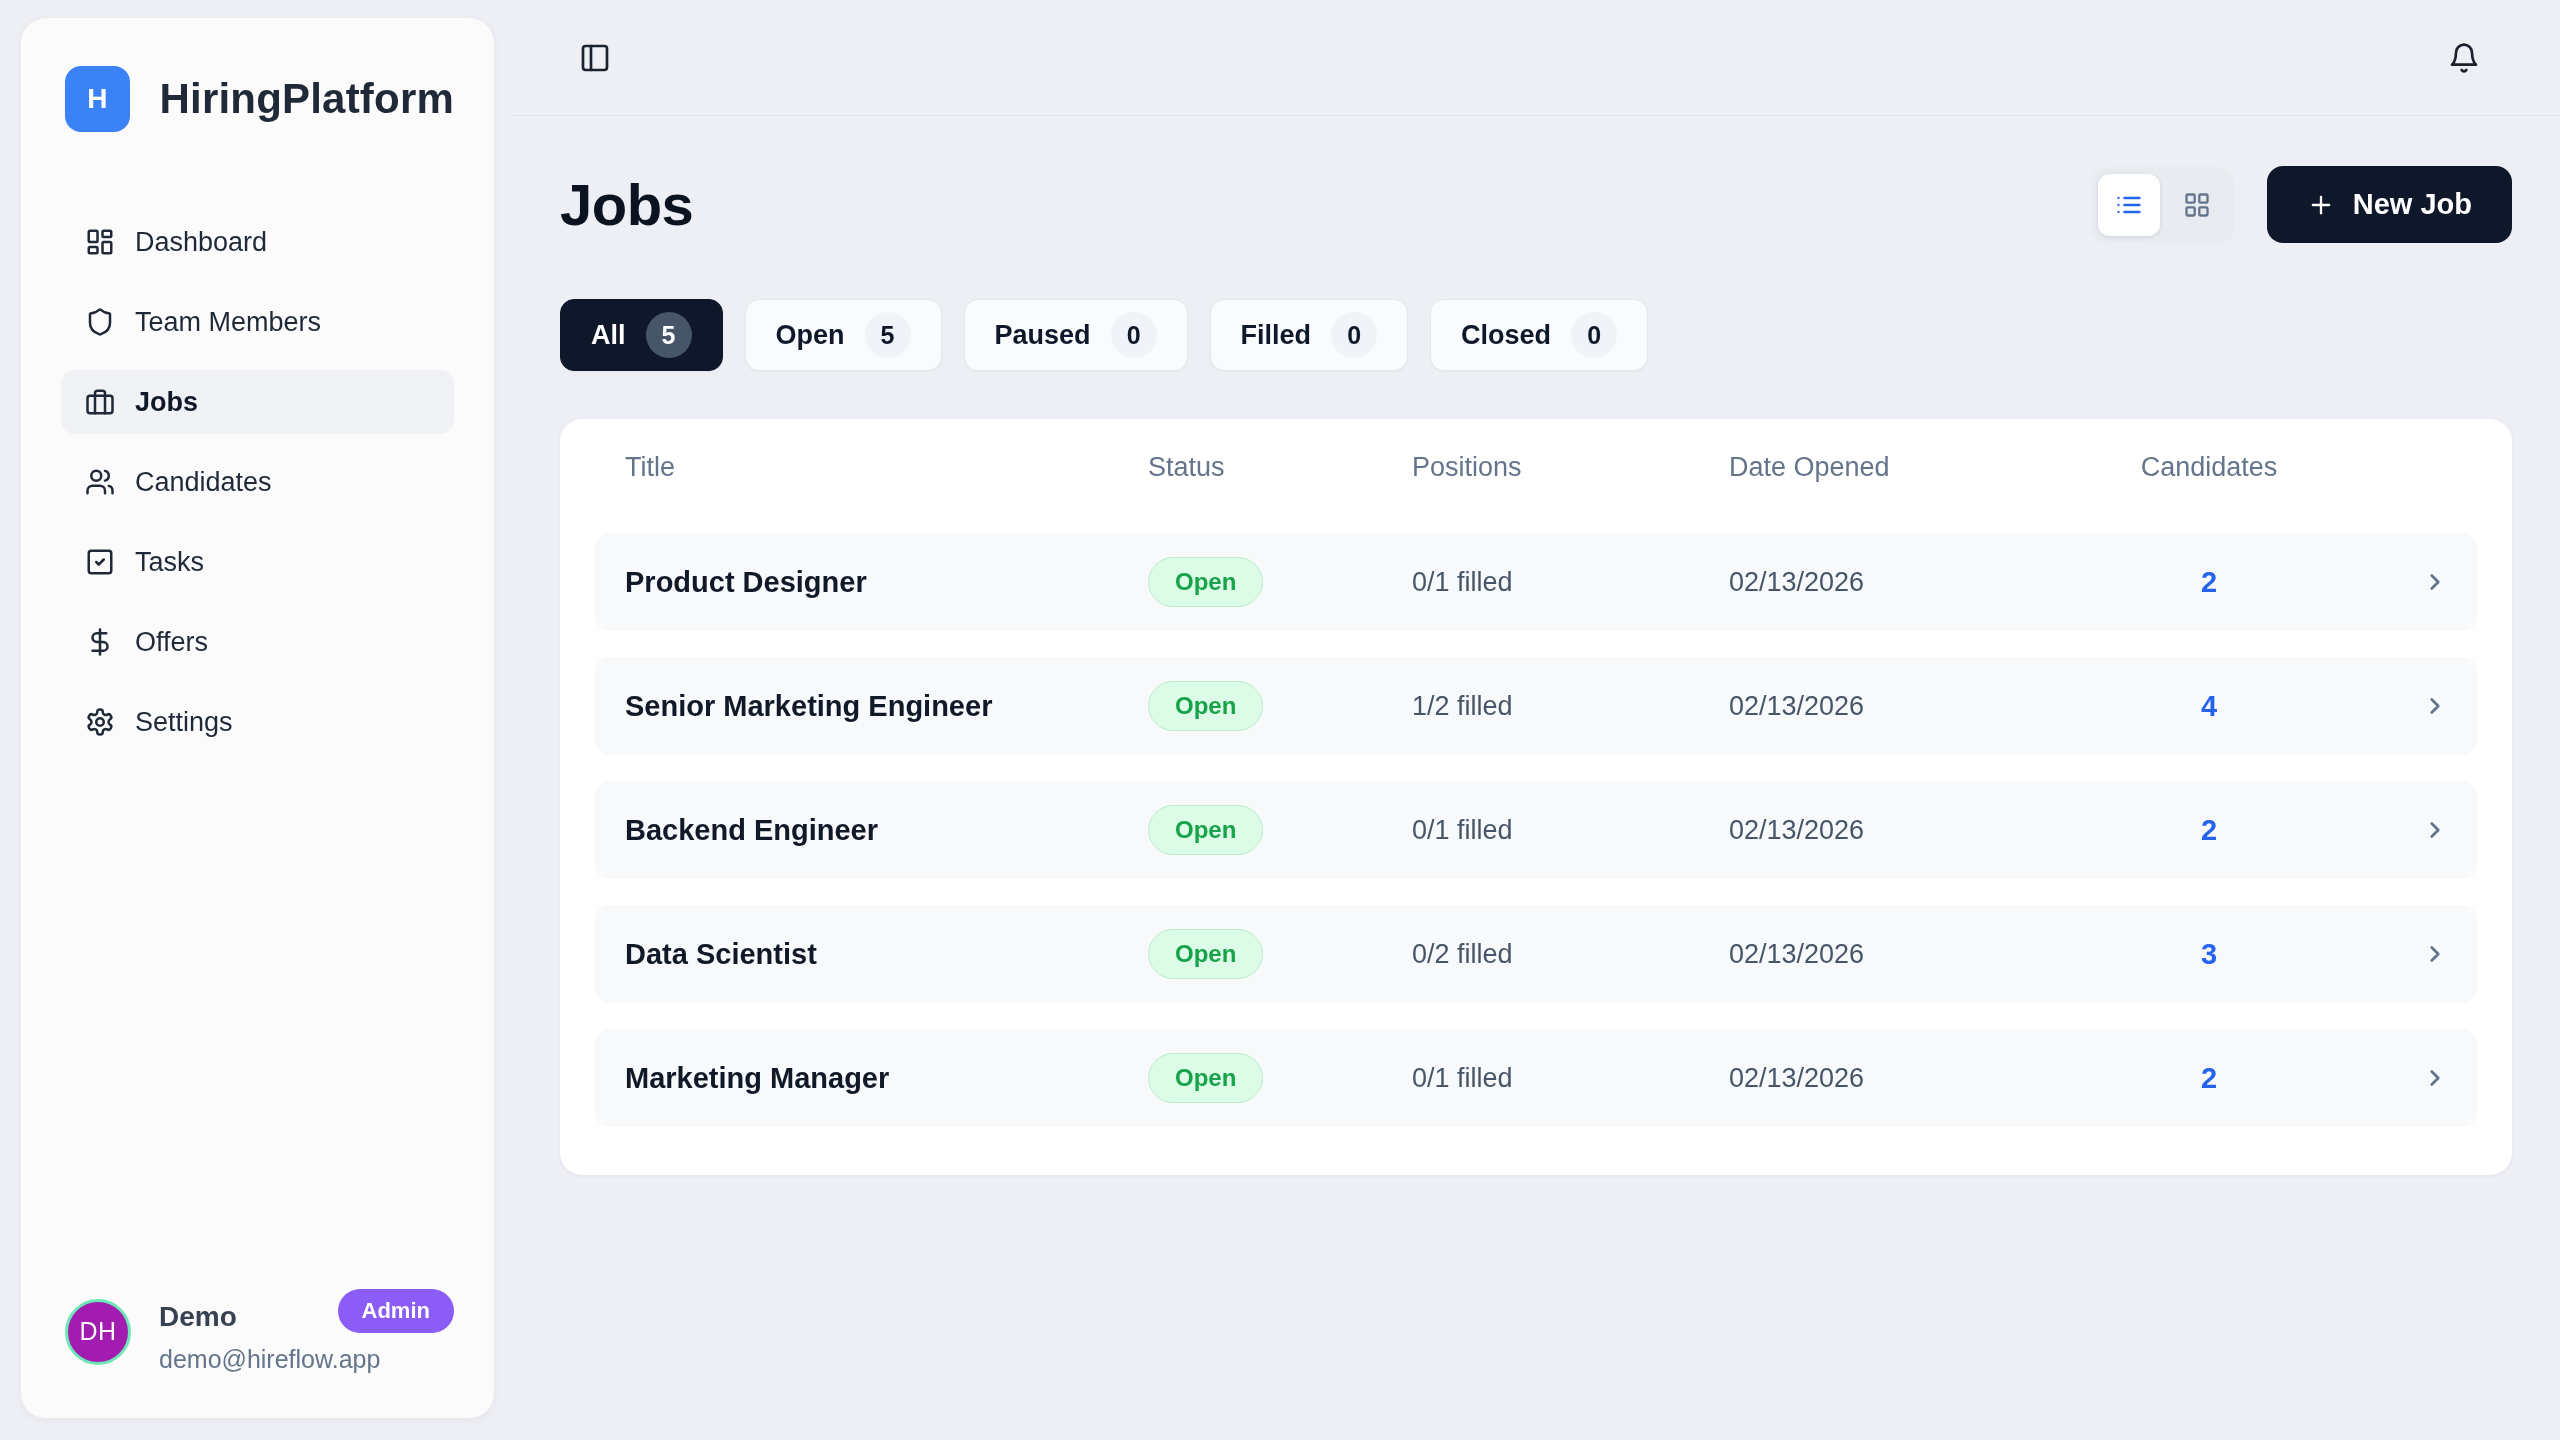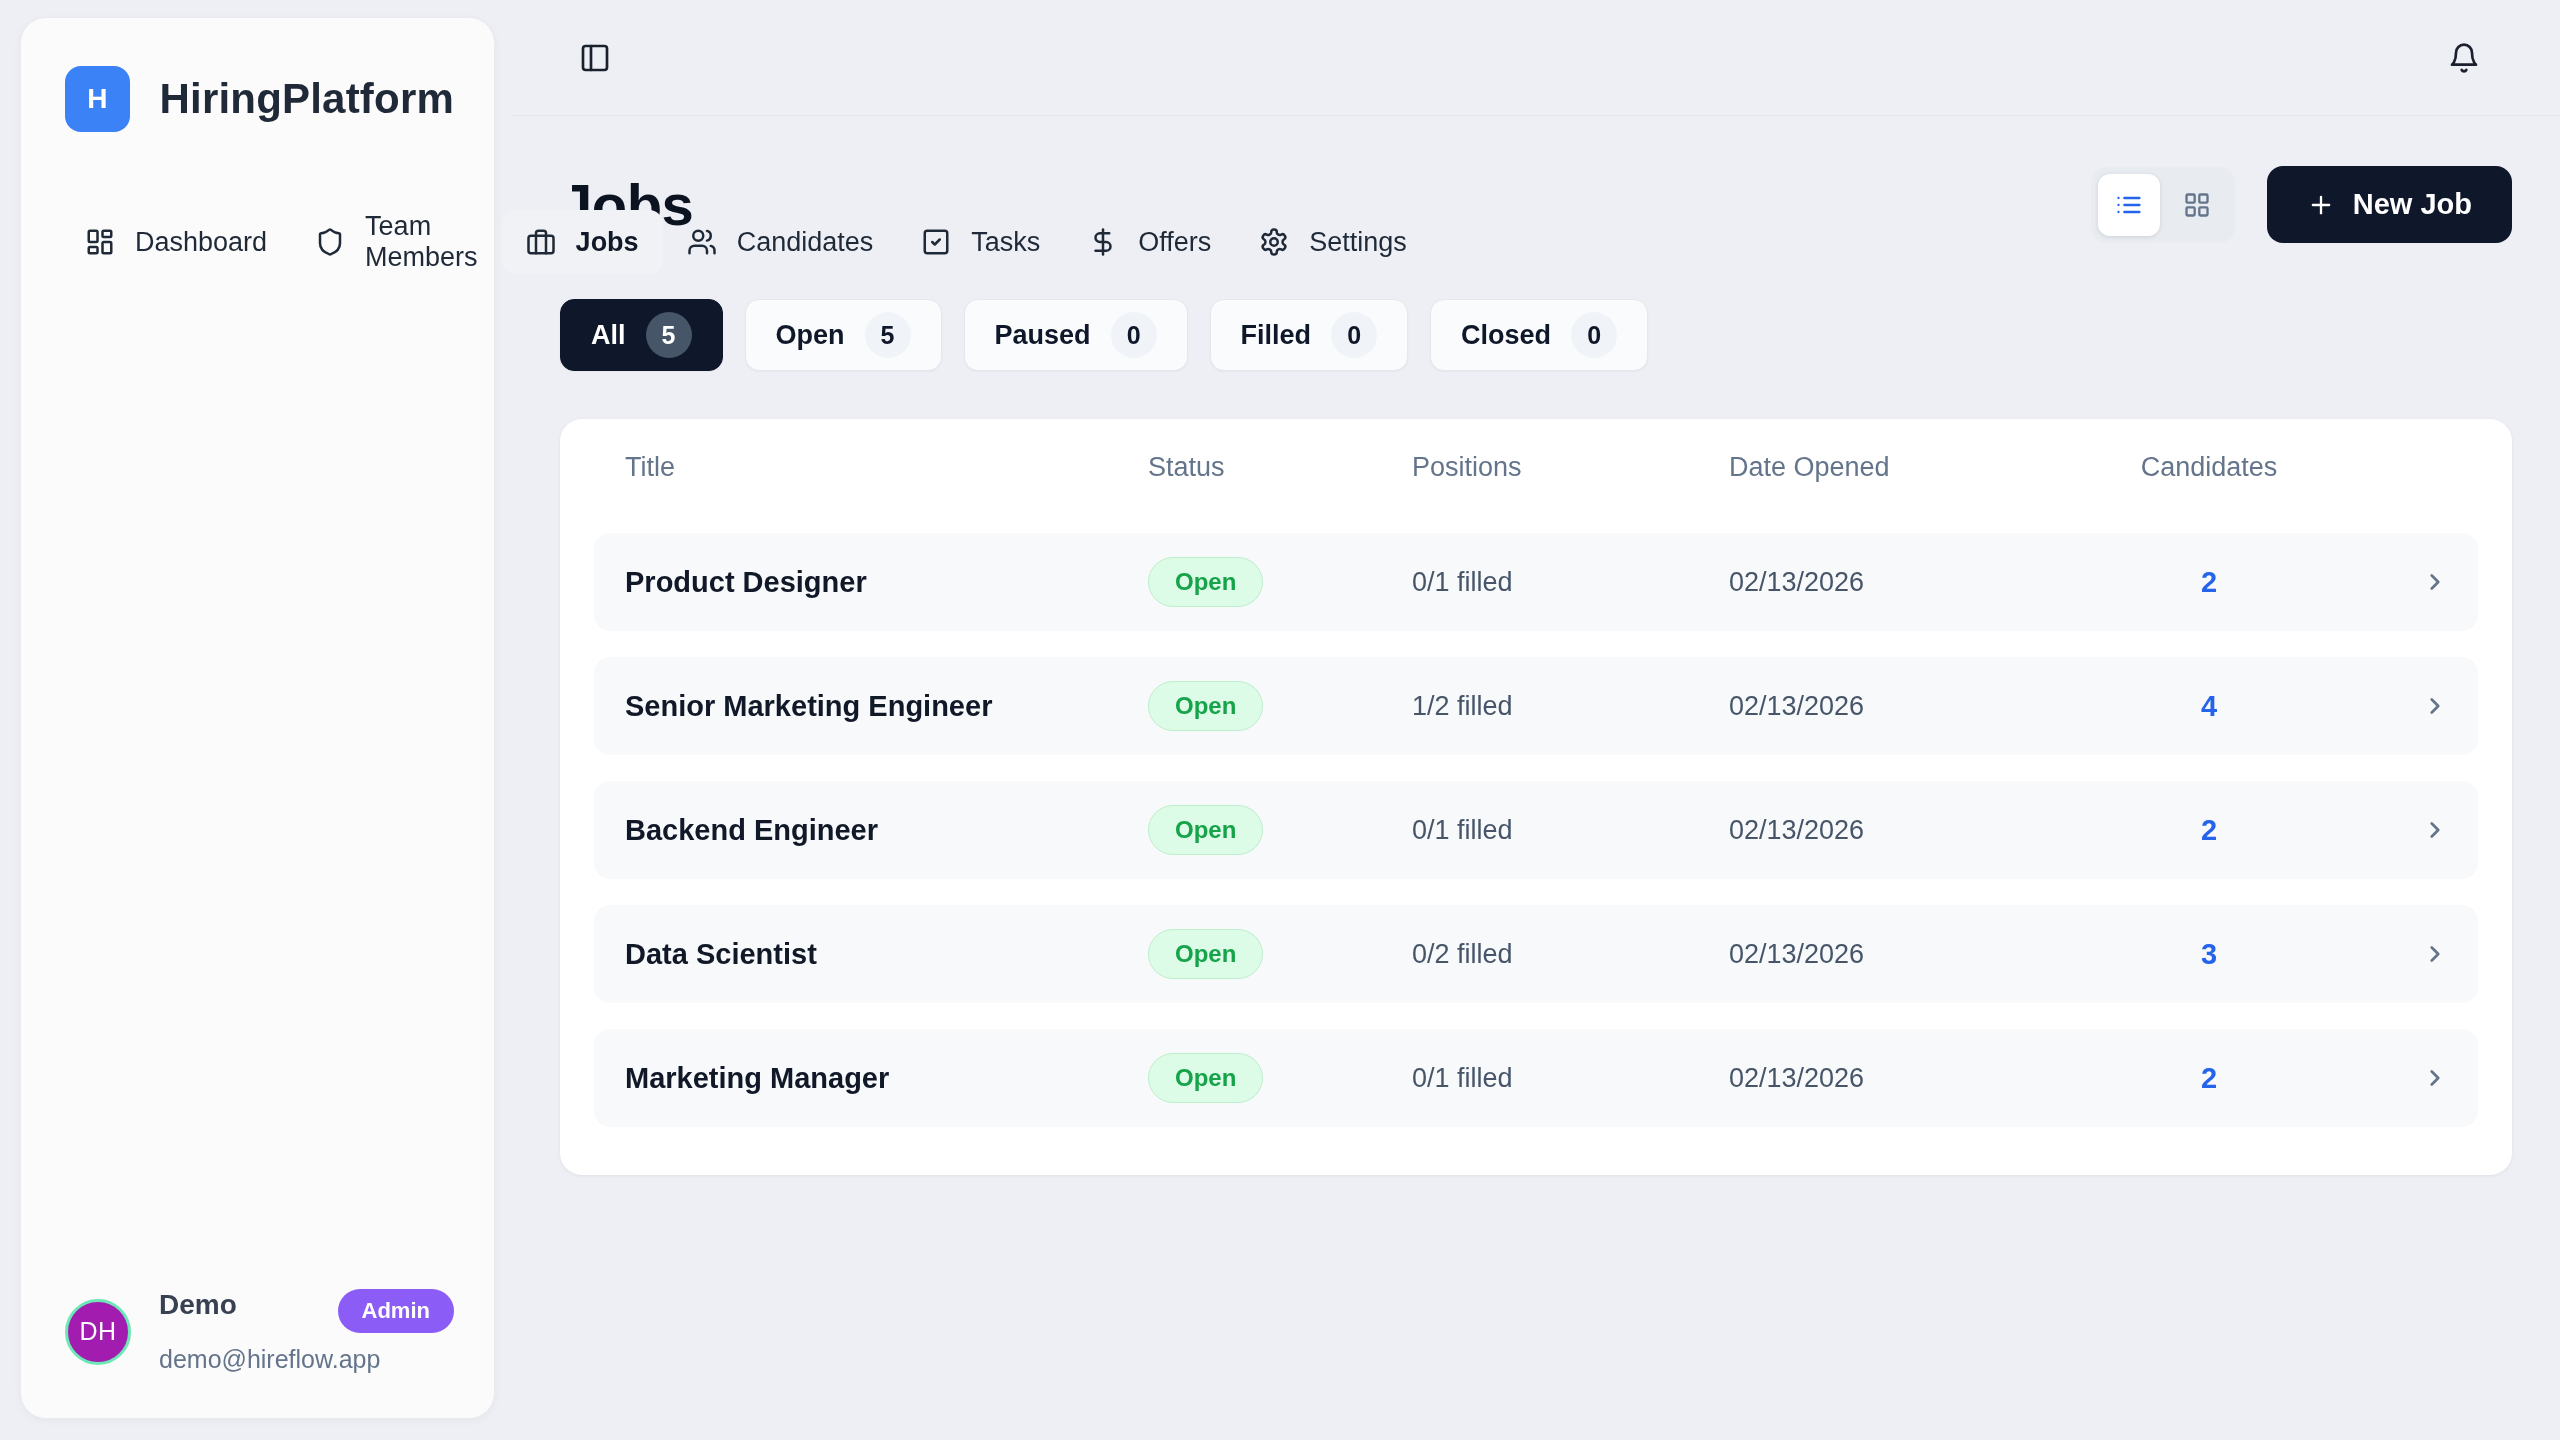--- a/index.html
+++ b/index.html
@@ -21,42 +21,42 @@
     display:flex; flex-direction:column;
   }
   .brand { display:flex; align-items:center; gap:30px; padding:48px 40px 0 44px; }
   .brand-logo {
     width:66px; height:66px; border-radius:16px; background:#3b82f6;
     display:flex; align-items:center; justify-content:center;
     color:#fff; font-size:28px; font-weight:bold;
   }
   .brand-name { font-size:42px; font-weight:bold; color:#1f2937; letter-spacing:.2px; }
 
-  .nav { margin-top:78px; padding:0 40px; display:flex; }
+  .nav { margin-top:78px; padding:0 40px; display:flex; flex-direction:column; gap:16px; }
   .nav-item {
     display:flex; align-items:center; gap:20px; height:64px;
     padding:0 24px; border-radius:14px; cursor:pointer;
     font-size:27px; color:#1f2937;
   }
   .nav-item.active { background:#f0f2f5; font-weight:bold; color:#111827; }
   .nav-icon { width:30px; height:30px; flex:0 0 30px; color:#1f2937; display:flex; }
   .nav-icon svg { width:30px; height:30px; }
 
   .sidebar-footer {
     margin-top:auto; padding:0 40px 44px 44px;
     display:flex; align-items:center; gap:28px;
   }
   .avatar {
     width:66px; height:66px; border-radius:50%; background:#a21caf;
     border:3px solid #6ee7b7; flex:0 0 66px;
     display:flex; align-items:center; justify-content:center;
     color:#f8fafc; font-size:25px; letter-spacing:.5px;
   }
   .user-info { flex:1; min-width:0; }
-  .user-top { display:flex; align-items:flex-start; justify-content:space-between; }
+  .user-top { display:flex; align-items:flex-end; justify-content:space-between; }
   .user-name { font-size:28px; font-weight:bold; color:#374151; }
   .role-badge {
     background:#8b5cf6; color:#fff; font-size:22px; font-weight:bold;
     padding:9px 24px; border-radius:999px;
   }
   .user-email { margin-top:12px; font-size:25px; color:#64748b; }
 
   
   .main { flex:1; display:flex; flex-direction:column; }
   .topbar {

